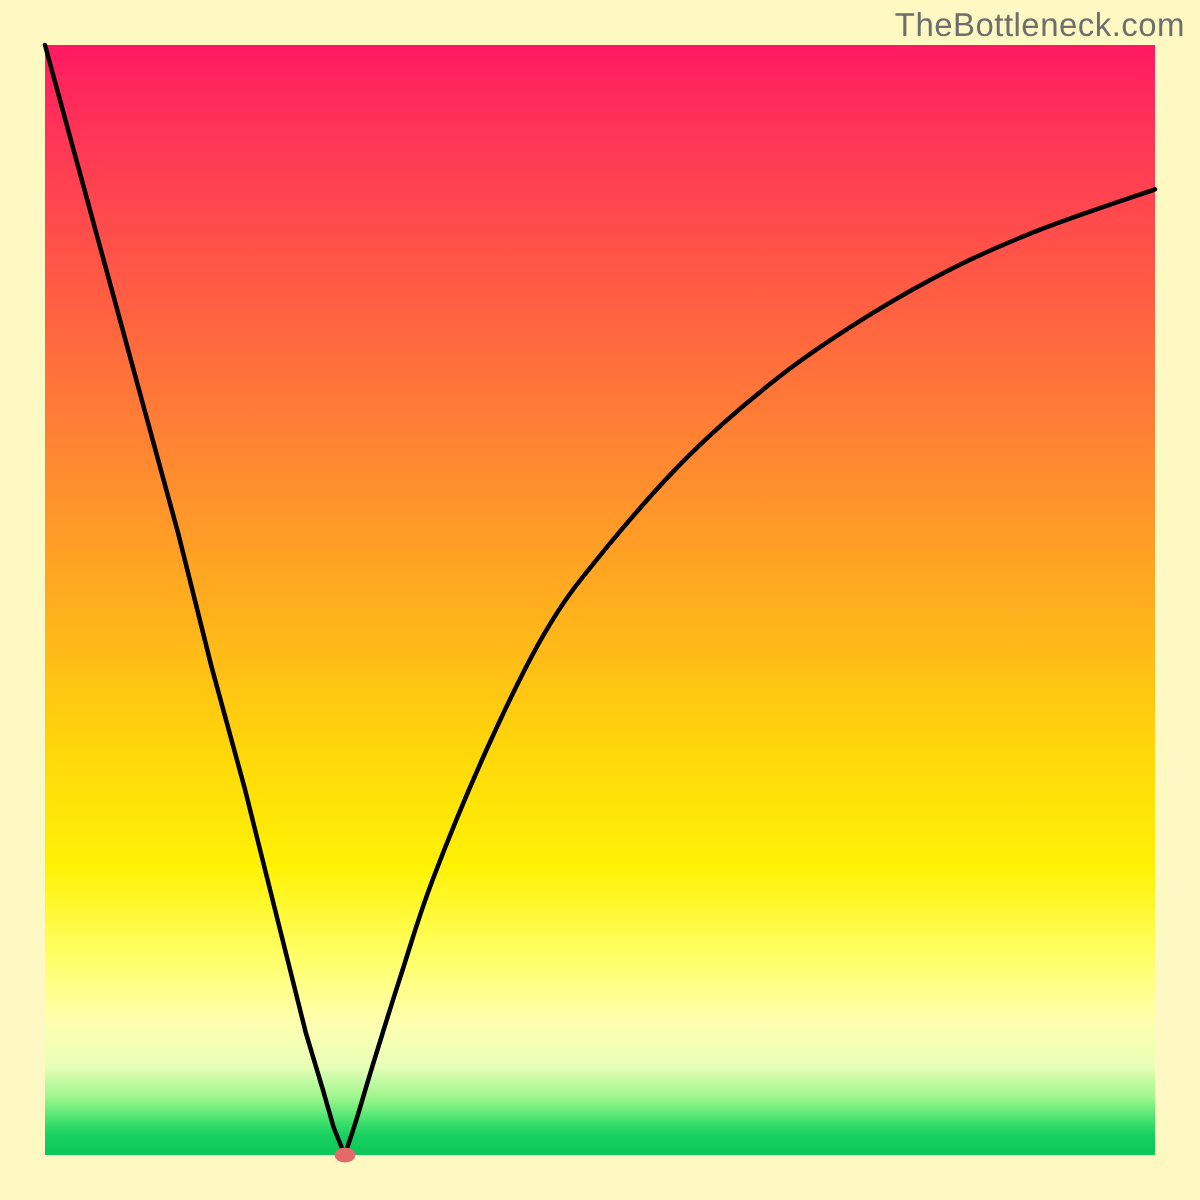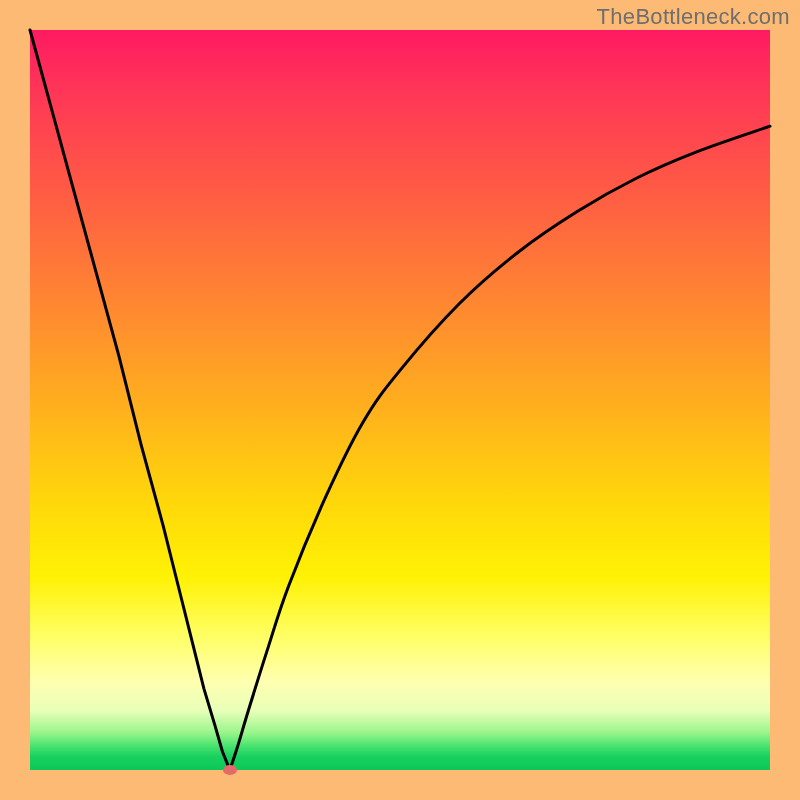--- a/index.html
+++ b/index.html
@@ -8,21 +8,21 @@
     width: 800px;
     height: 800px;
     overflow: hidden;
     font-family: Arial, Helvetica, sans-serif;
     background: #000;
   }
   .frame {
     position: relative;
     width: 800px;
     height: 800px;
-    background: #fdba74;
+    background: #fef9c3;
     box-sizing: border-box;
   }
   .plot-area {
     position: absolute;
     left: 30px;
     top: 30px;
     width: 740px;
     height: 740px;
     
     background: linear-gradient(

